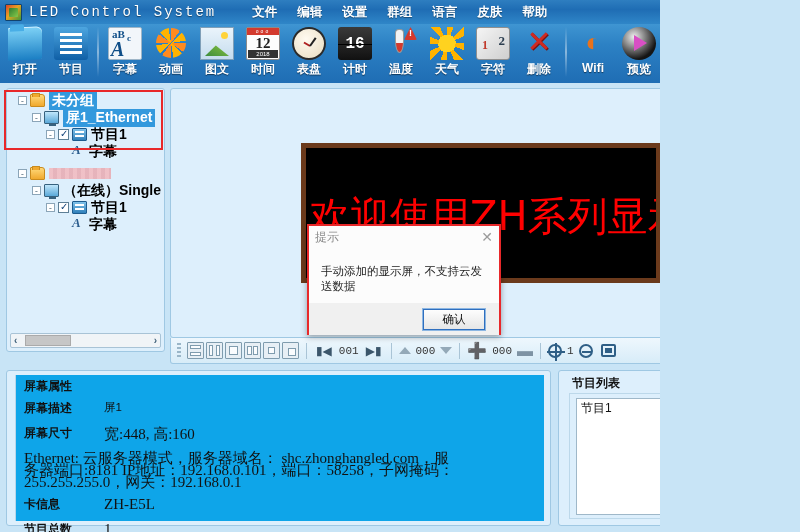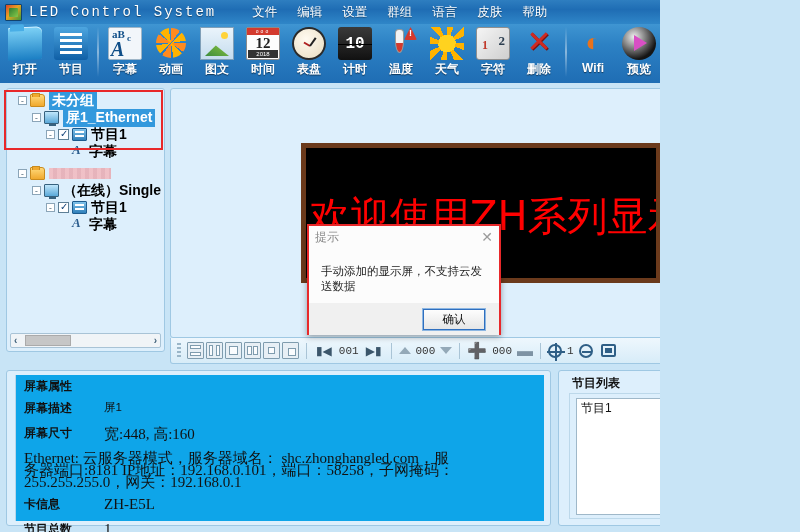--- a/index.html
+++ b/index.html
@@ -29,21 +29,21 @@
     content:""; position:absolute; left:3px; top:3px; width:9px; height:9px;
     background: linear-gradient(135deg,#2f7d2f,#86c94a); border-radius:1px;
   }
   .app-title {
     color: #ffffff; font-size: 14px; letter-spacing: 2px;
     font-family: "Liberation Mono", "DejaVu Sans Mono", monospace;
     text-shadow: 0 1px 1px rgba(0,0,0,.45);
   }
   .menubar { display: flex; margin-left: 26px; }
   .menu-item {
-    color: #ffffff; font-size: 12.5px; font-weight: normal;
+    color: #ffffff; font-size: 12.5px; font-weight: bold;
     padding: 2px 10px; cursor: default; white-space: nowrap;
     text-shadow: 0 1px 1px rgba(0,0,0,.4);
   }
   .win-btns { position: absolute; right: 4px; top: 3px; display: flex; gap: 4px; }
   .win-btn {
     width: 17px; height: 17px; border-radius: 50%;
     border: 1px solid rgba(255,255,255,.55);
     display: flex; align-items: center; justify-content: center;
     font-size: 9px; color: #0d3f6b; font-weight: bold;
   }
@@ -400,21 +400,21 @@
       </div>
       <div class="tb-lbl">时间</div>
     </div>
 
     <div class="tb-btn">
       <div class="tb-ico ic-clock"></div>
       <div class="tb-lbl">表盘</div>
     </div>
 
     <div class="tb-btn">
-      <div class="tb-ico ic-flip">10</div>
+      <div class="tb-ico ic-flip">16</div>
       <div class="tb-lbl">计时</div>
     </div>
 
 
     <div class="tb-btn">
       <div class="tb-ico ic-therm"></div>
       <div class="tb-lbl">温度</div>
     </div>
 
     <div class="tb-btn">

